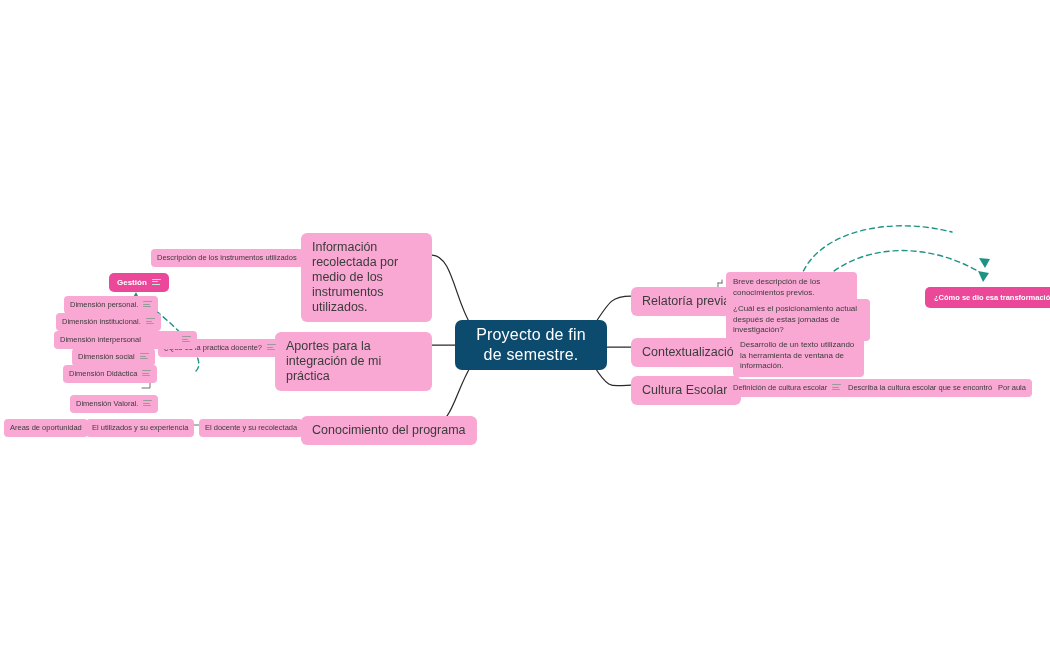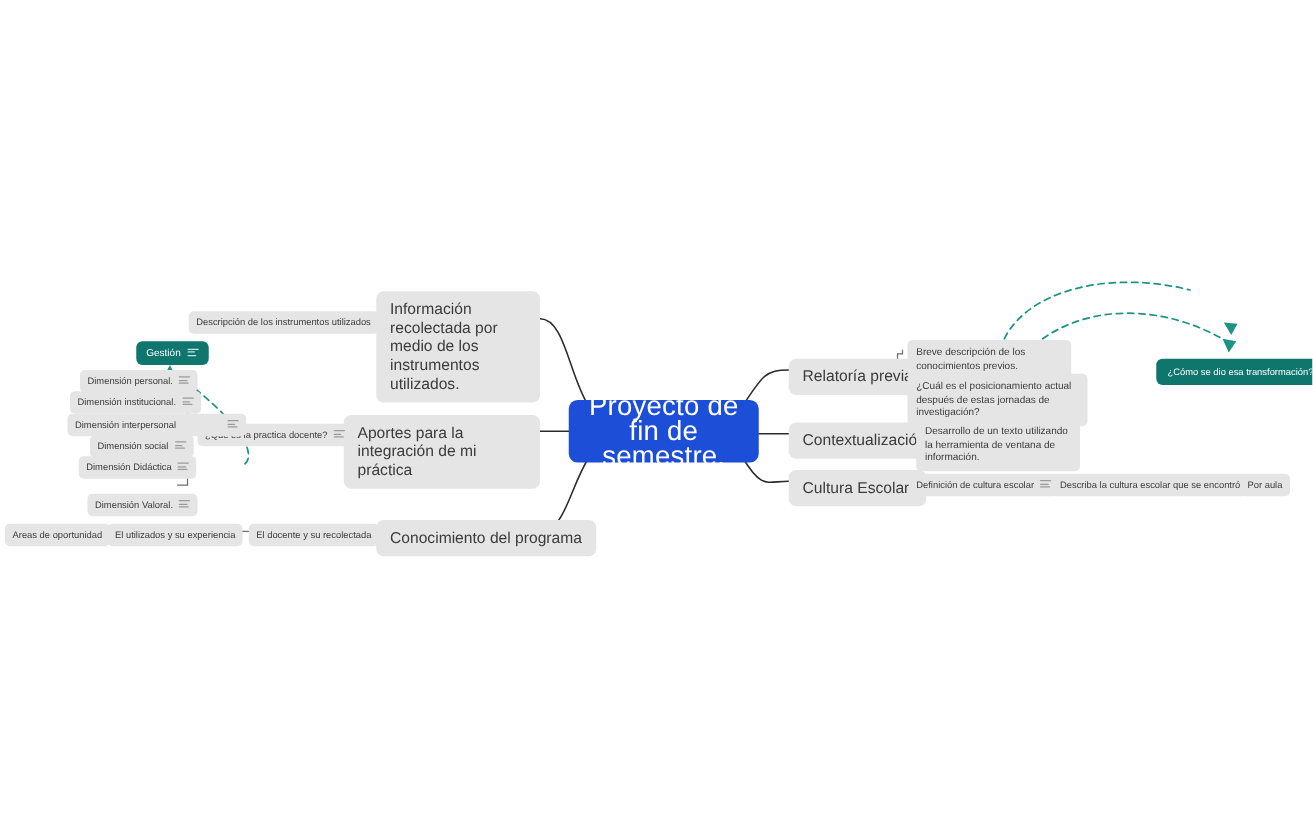--- a/index.html
+++ b/index.html
@@ -25,33 +25,33 @@
     width: 1050px;
     height: 650px;
     pointer-events: none;
   }
   .node {
     position: absolute;
     box-sizing: border-box;
     display: flex;
     align-items: center;
     border-radius: 5px;
-    background: #e5e5e5;
+    background: #f9a8d4;
     color: #3b3b3b;
     white-space: nowrap;
   }
   .node .txt {
     display: block;
   }
   
   .root {
-    background: #1d4ed8;
+    background: #0c4a6e;
     color: #ffffff;
     border-radius: 7px;
-    font-size: 22px;
+    font-size: 16px;
     line-height: 20px;
     text-align: center;
     justify-content: center;
     white-space: normal;
     padding: 8px 14px;
     letter-spacing: .2px;
   }
   
   .lvl1 {
     font-size: 12.5px;
@@ -69,23 +69,23 @@
     border-radius: 4px;
   }
   
   .leaf {
     font-size: 7.5px;
     line-height: 10px;
     padding: 4px 6px;
     border-radius: 4px;
   }
   .teal {
-    background: #0f766e;
+    background: #ec4899;
     color: #ffffff;
-    font-weight: normal;
+    font-weight: bold;
   }
   .teal.small {
     font-size: 7.5px;
     padding: 6px 9px;
     border-radius: 5px;
   }
   .teal.mini {
     font-size: 8px;
     padding: 5px 8px;
     border-radius: 5px;

